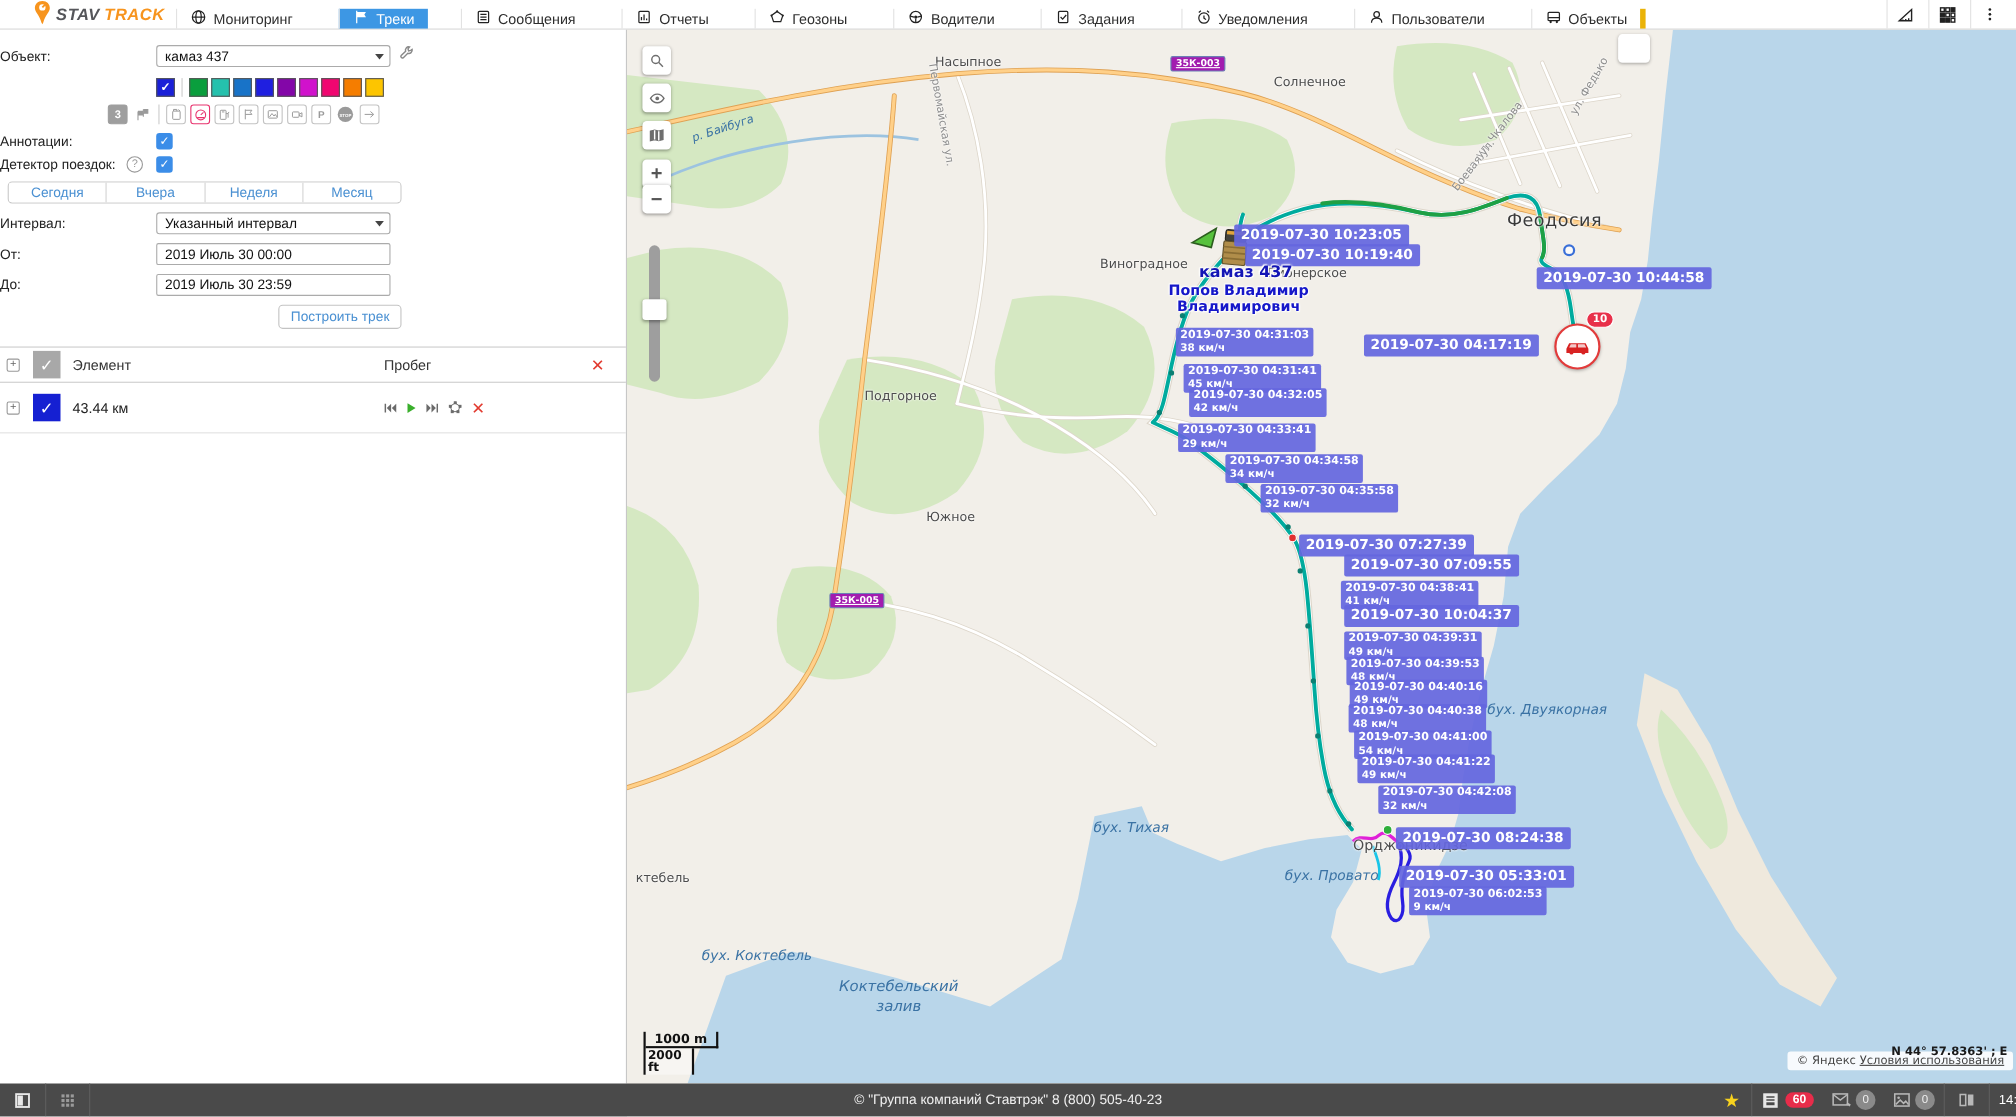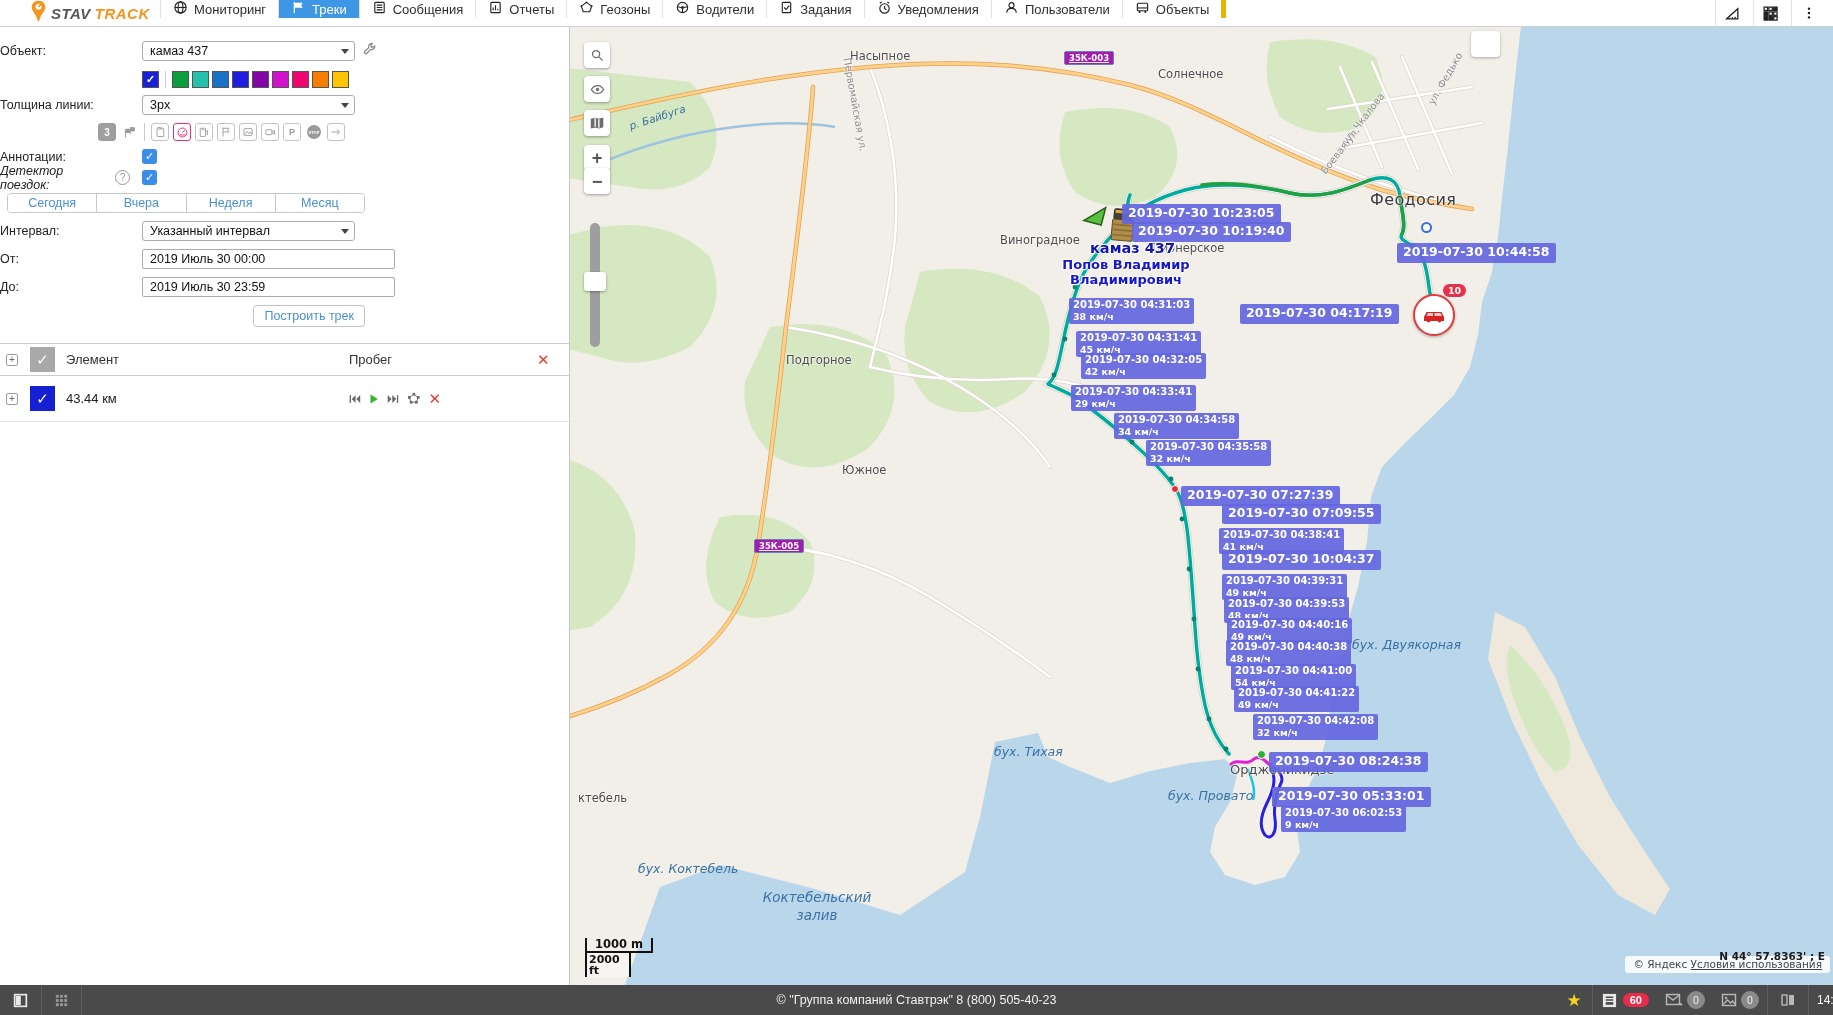--- a/index.html
+++ b/index.html
@@ -4,21 +4,21 @@
 <style>
   html,body{margin:0;padding:0;background:#888;}
   *{box-sizing:border-box;}
   #app{width:1833px;height:1015px;background:#fff;position:relative;overflow:hidden;
        font-family:"Liberation Sans",sans-serif;color:#333;}
   
   .topbar{height:27px;background:#fff;border-bottom:1px solid #cfcfcf;display:flex;align-items:stretch;}
   .logo{display:flex;align-items:center;gap:4px;padding:0 18px 0 30px;width:160px;}
   .logo-stav{font-weight:bold;font-style:italic;font-size:15px;color:#55565a;letter-spacing:.5px;}
   .logo-track{font-weight:bold;font-style:italic;font-size:15px;color:#f7941e;letter-spacing:.5px;}
-  .tabs{display:flex;align-items:flex-start;}
+  .tabs{display:flex;align-items:flex-end;gap:30px;}
   .tab{display:flex;align-items:center;gap:6px;padding:0 12px;font-size:13px;color:#2e2e2e;
        border-left:1px solid #e2e2e2;cursor:pointer;white-space:nowrap;}
   .tab:last-child{border-right:5px solid #eab308;}
   .tab svg{stroke:#222;fill:none;stroke-width:1.2;}
   .tab.active{background:#3d97e4;color:#fff;}
   .tab.active svg{stroke:#fff;}
   .topbar-right{margin-left:auto;display:flex;align-items:center;gap:4px;padding-right:8px;}
   .tb-icon{width:34px;height:26px;display:flex;align-items:center;justify-content:center;border-left:1px solid #e2e2e2;}
   .tb-icon svg{stroke:#222;fill:none;stroke-width:1.2;}
   
@@ -28,21 +28,21 @@
            font-family:"DejaVu Sans",sans-serif;}
   
   .form{padding-top:14px;}
   .frow{display:flex;align-items:center;height:20px;margin-bottom:8px;}
   .flabel{width:142px;font-size:12.5px;color:#222;flex:none;}
   .ctl{width:213px;flex:none;position:relative;}
   .sel{border:1px solid #ababab;border-radius:3px;height:20px;background:#fff;display:flex;align-items:center;
        padding:0 18px 0 7px;font-size:12.5px;color:#111;cursor:pointer;}
   .sel-arrow{position:absolute;right:6px;top:8px;width:0;height:0;border-left:4px solid transparent;
        border-right:4px solid transparent;border-top:5px solid #444;}
-  .inp{border:1px solid #ababab;border-radius:2px;height:20px;width:253px;padding:0 7px;font-size:12.5px;color:#111;
+  .inp{border:1px solid #ababab;border-radius:2px;height:20px;width:213px;padding:0 7px;font-size:12.5px;color:#111;
        font-family:"Liberation Sans",sans-serif;}
   .wrench{margin-left:7px;cursor:pointer;}
   .swatches{display:flex;align-items:center;gap:3px;height:17px;}
   .swatch{width:17px;height:17px;border:1px solid #555;cursor:pointer;flex:none;}
   .swatch.sel-swatch{display:flex;align-items:center;justify-content:center;color:#fff;font-size:11px;font-weight:bold;}
   .sw-div{width:1px;height:17px;background:#ccc;margin:0 3px;}
   .minibar{display:flex;align-items:center;gap:4px;margin:0 0 8px 98px;height:18px;}
   .mini{width:18px;height:18px;border:1px solid #c3c3c3;border-radius:3px;background:#fff;display:flex;
         align-items:center;justify-content:center;font-size:9px;color:#9a9a9a;font-weight:bold;cursor:pointer;}
   .mini svg{stroke:#9a9a9a;fill:none;stroke-width:1.2;}
@@ -298,29 +298,20 @@
               <div class="swatch" style="background: rgb(37, 193, 173);"></div>
               <div class="swatch" style="background: rgb(24, 115, 200);"></div>
               <div class="swatch" style="background: rgb(31, 31, 224);"></div>
               <div class="swatch" style="background: rgb(131, 6, 168);"></div>
               <div class="swatch" style="background: rgb(208, 18, 204);"></div>
               <div class="swatch" style="background: rgb(240, 6, 112);"></div>
               <div class="swatch" style="background: rgb(245, 125, 0);"></div>
               <div class="swatch" style="background: rgb(253, 197, 0);"></div>
         </div>
       </div>
-      <div class="frow">
-        <span class="flabel">Толщина линии:</span>
-        <div class="ctl">
-              <div class="sel">
-                <span>3px</span>
-              </div>
-              <span class="sel-arrow"></span>
-            </div>
-      </div>
       <div class="minibar">
         <div class="mini gray3">3</div>
         <div class="mini noborder">
               <svg width="13" height="13" viewBox="0 0 16 16">
                 <path d="M3 4v10M3 4h5v4H3" fill="#9a9a9a"></path>
                 <path d="M9 2v8M9 2h5v4H9" fill="#9a9a9a"></path>
               </svg>
             </div>
         <div class="mini-div"></div>
         <div class="mini">
@@ -367,21 +358,21 @@
               <svg width="12" height="12" viewBox="0 0 16 16">
                 <path d="M2 8h10M9 4.5L13 8l-4 3.5"></path>
               </svg>
             </div>
       </div>
       <div class="frow" style="height:15px;margin-bottom:6px;">
         <span class="flabel">Аннотации:</span>
         <span class="cb">✓</span>
       </div>
       <div class="frow" style="height:15px;">
-        <span class="flabel" style="width:115px;font-style:italic;">Детектор поездок:</span>
+        <span class="flabel" style="width:115px;">Детектор поездок:</span>
         <span class="help">?</span>
         <span class="cb">✓</span>
       </div>
       <div class="quick">
         <div class="qbtn">Сегодня</div>
         <div class="qbtn">Вчера</div>
         <div class="qbtn">Неделя</div>
         <div class="qbtn">Месяц</div>
       </div>
       <div class="frow">

